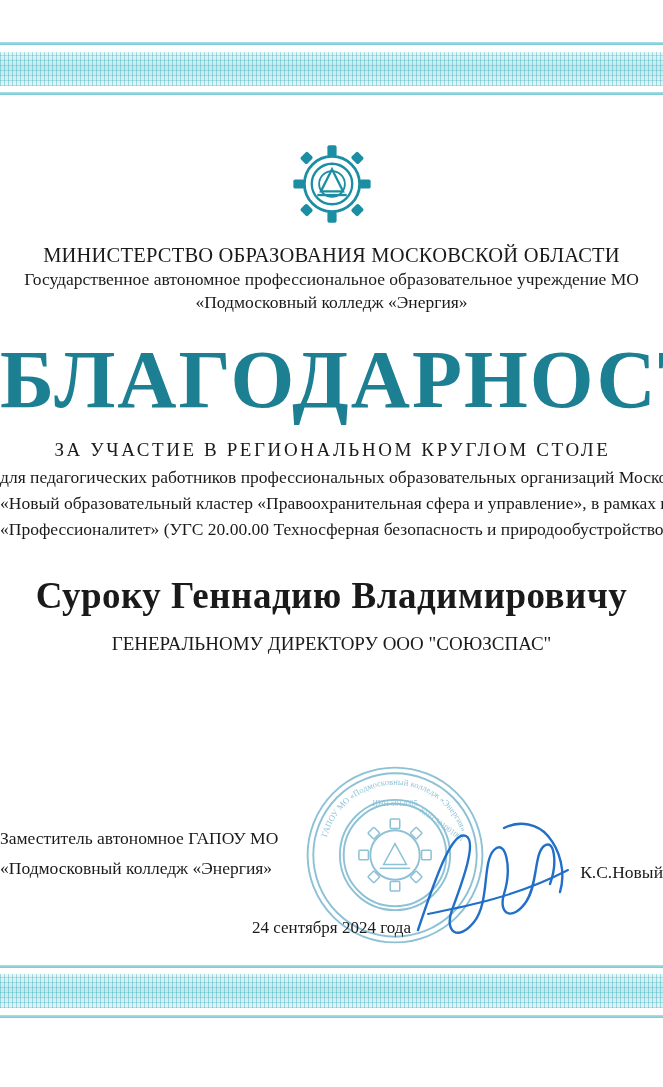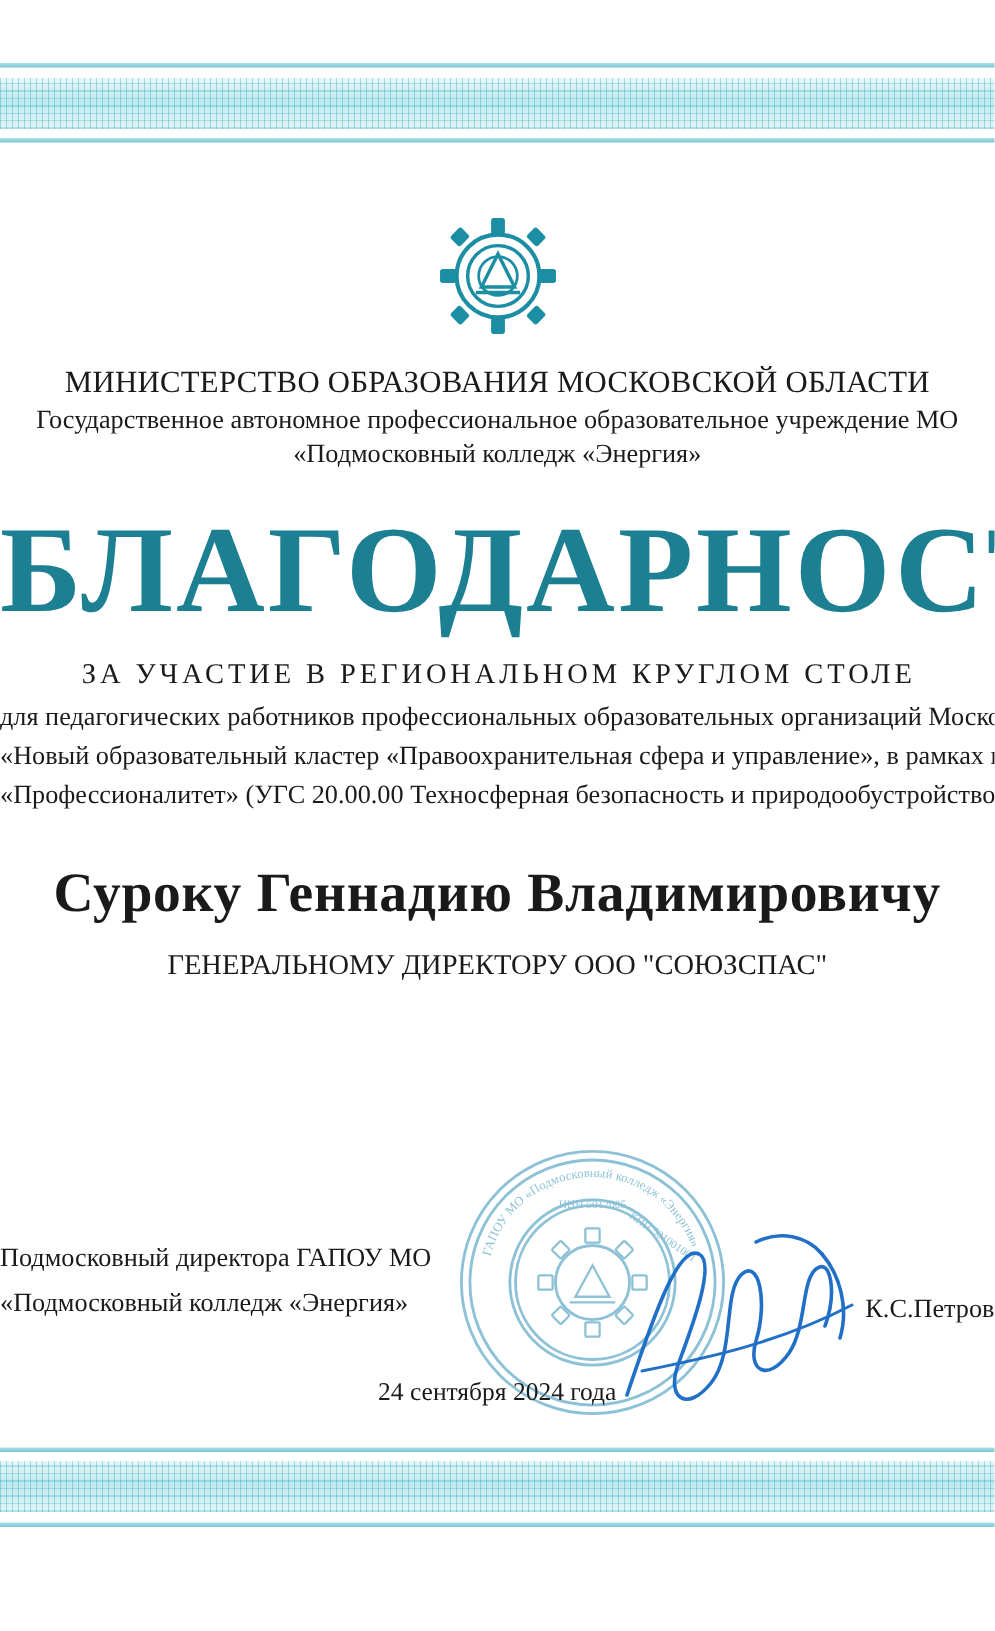--- a/index.html
+++ b/index.html
@@ -294,23 +294,23 @@
           <g fill="none" stroke="#1668c4" stroke-width="2.4" stroke-linecap="round">
             <path d="M10 120 C 30 60, 45 20, 58 26 C 70 32, 52 78, 44 100 C 36 122, 50 132, 66 112 C 82 92, 74 52, 86 40 C 98 28, 104 58, 96 84 C 90 104, 104 112, 118 92 C 130 74, 126 44, 136 36 C 146 28, 150 52, 142 74"></path>
             <path d="M20 104 C 60 96, 110 86, 160 60" stroke-width="2"></path>
             <path d="M96 18 C 112 10, 130 14, 140 26"></path>
             <path d="M140 26 C 152 40, 158 62, 152 82"></path>
           </g>
         </svg>
       </div>
 
       <div class="sign-left">
-        <div>Подмосковный директора ГАПОУ МО</div>
+        <div>Заместитель автономное ГАПОУ МО</div>
         <div>«Подмосковный колледж «Энергия»</div>
       </div>
 
-      <div class="sign-right">К.С.Петров</div>
+      <div class="sign-right">К.С.Новый</div>
 
       <div class="date-line">24 сентября 2024 года</div>
     </div>
 
   </div>
 </div>
 
 </body></html>

